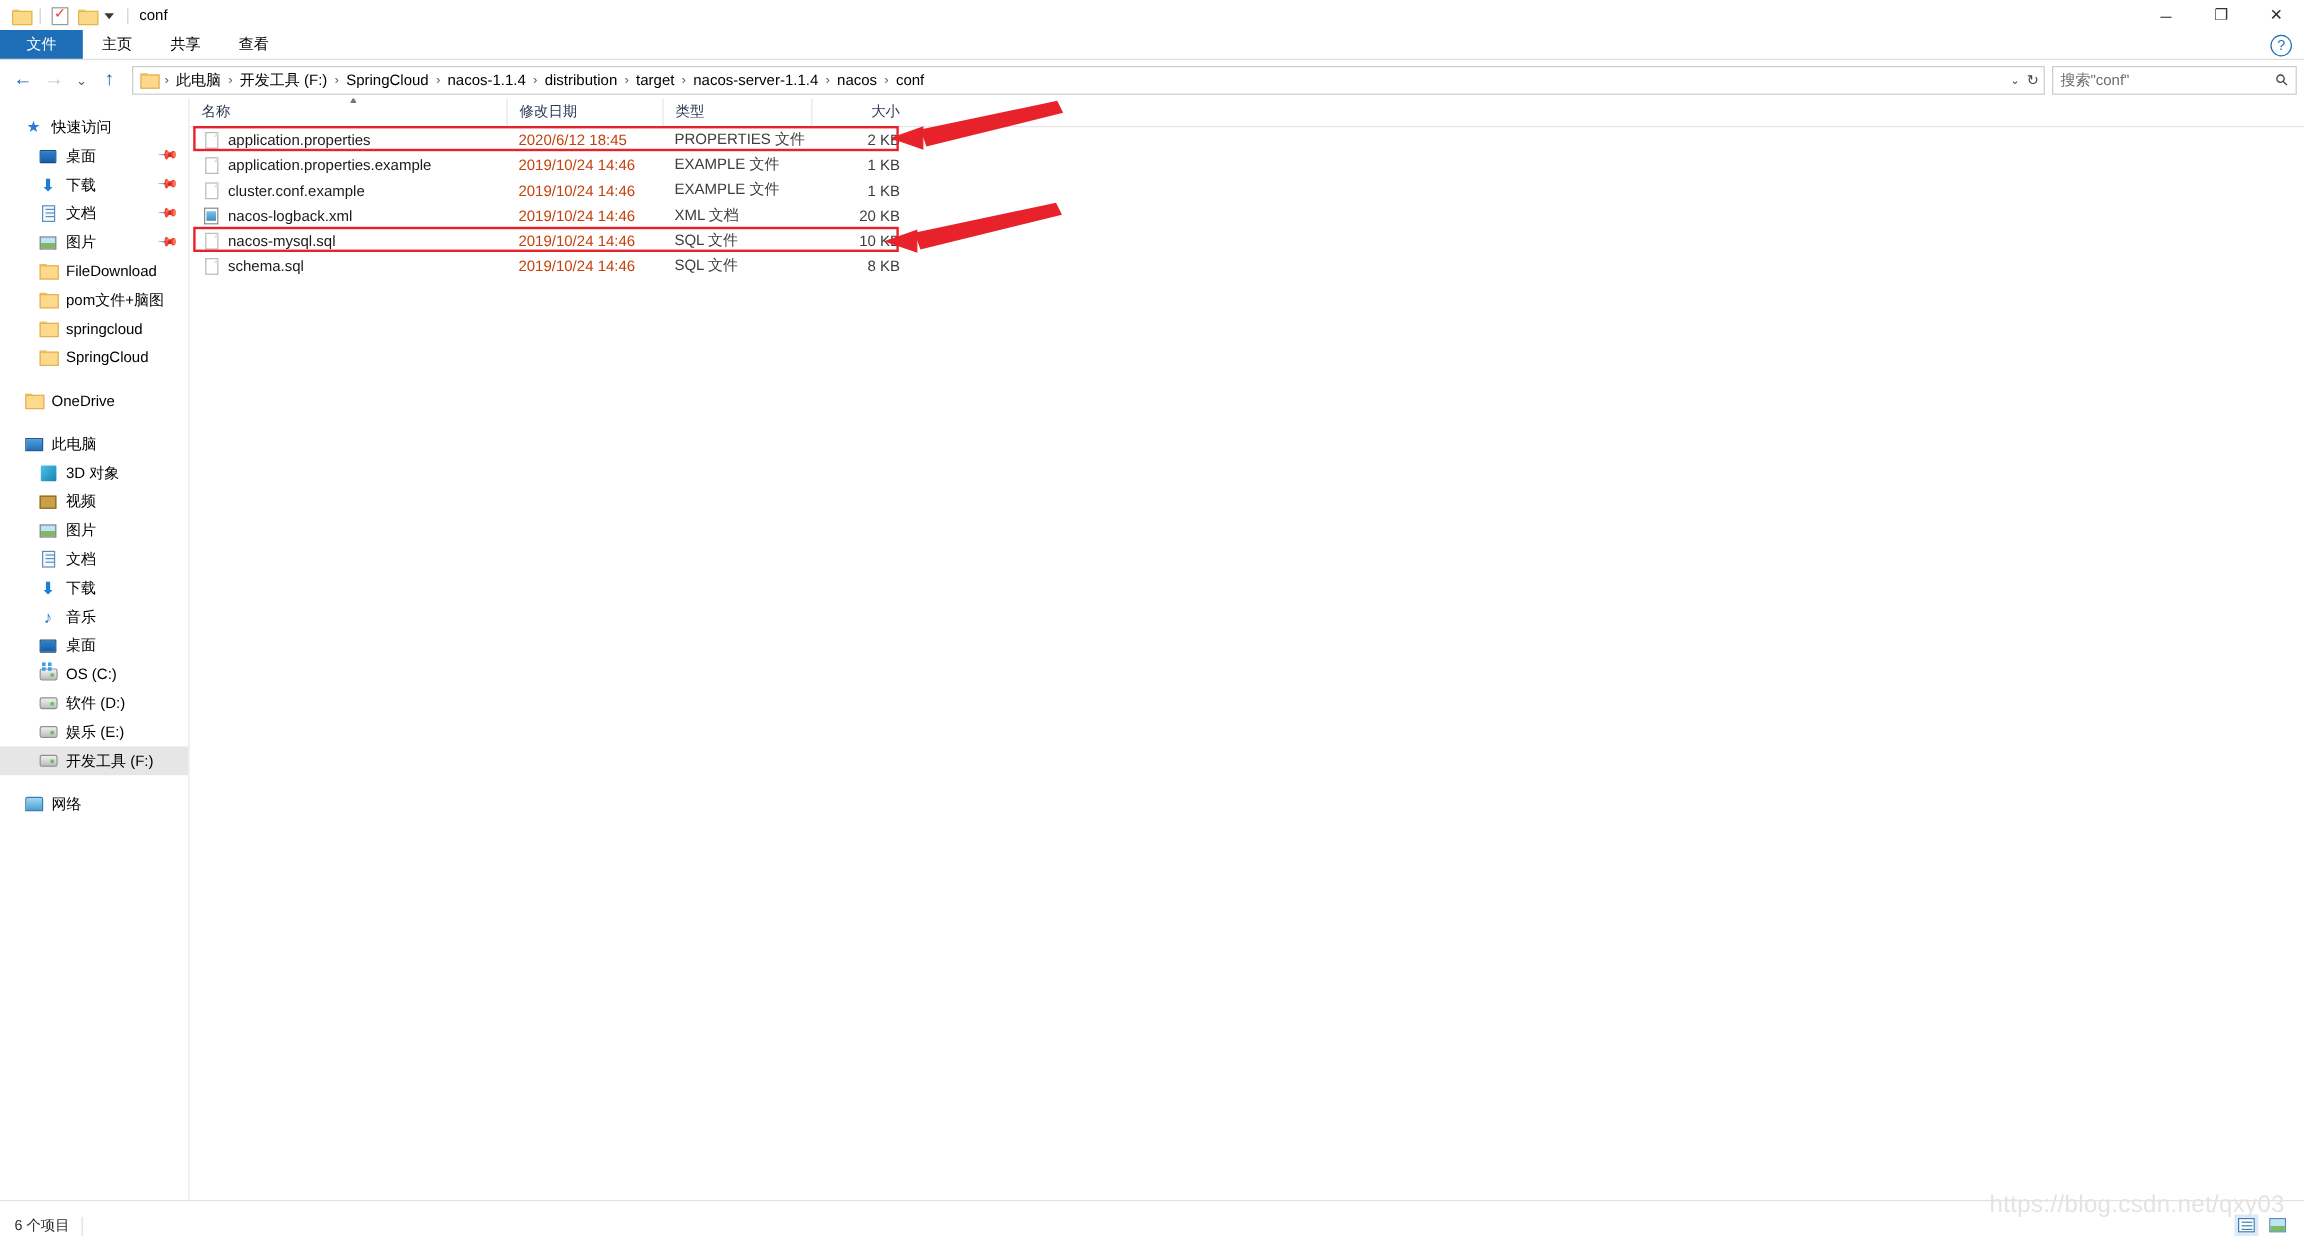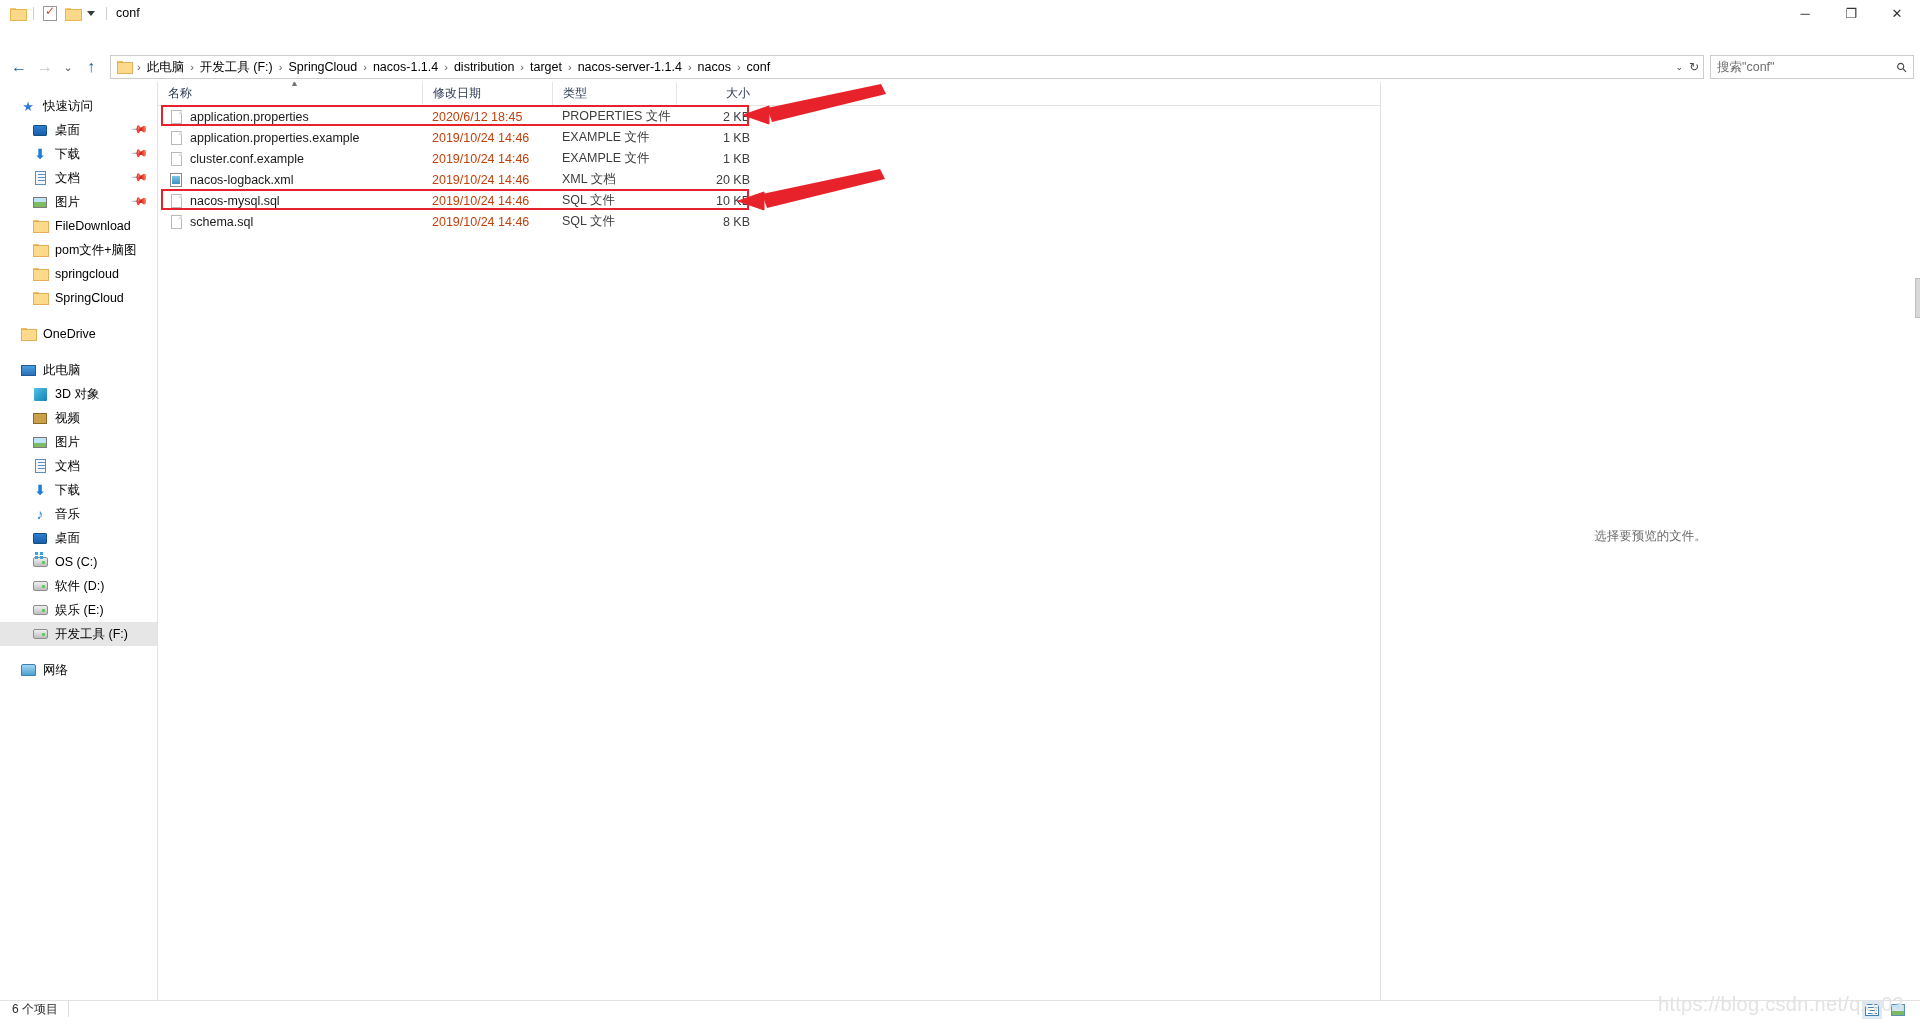--- a/index.html
+++ b/index.html
@@ -215,21 +215,21 @@
   }
   .preview-text { font-size:12.5px; color:#6b6b6b; margin-bottom:10px; }
   .pane-grip {
     position:absolute; right:-1px; top:196px; width:6px; height:40px;
     background:#d8d8d8; border:1px solid #c0c0c0;
   }
 
   
   .statusbar {
     position:absolute; bottom:0; left:0; width:1920px; height:30px;
-    border-top:1px solid #e2e2e2; display:flex; align-items:flex-start;
+    border-top:1px solid #e2e2e2; display:flex; align-items:flex-end;
     background:#fff; font-size:12px; color:#2b2b2b;
   }
   .status-count { padding-left:12px; }
   .status-div { width:1px; height:16px; background:#dcdcdc; margin:0 10px; }
   .view-btns { position:absolute; right:12px; display:flex; gap:6px; align-items:center; }
   .vbtn { width:20px; height:18px; display:flex; align-items:center; justify-content:center; }
   .vbtn.active { background:#dceaf7; }
   .ic-details {
     width:14px;height:12px;border:1px solid #3f7fb5;position:relative;background:#fff;
   }
@@ -268,20 +268,27 @@
       <div class="sep-bar"></div>
       <span class="title-text">conf</span>
     </div>
     <div class="win-controls">
       <div class="win-btn">─</div>
       <div class="win-btn">❐</div>
       <div class="win-btn close">✕</div>
     </div>
   </div>
 
+  <div class="ribbon">
+    <div class="tab file">文件</div>
+    <div class="tab">主页</div>
+    <div class="tab">共享</div>
+    <div class="tab">查看</div>
+    <div class="help-circle">?</div>
+  </div>
 
   <div class="addrbar">
     <div class="nav-btn">←</div>
     <div class="nav-btn disabled">→</div>
     <div class="nav-btn small">⌄</div>
     <div class="nav-btn">↑</div>
 
     <div class="crumbbox">
       <span class="crumb-folder">
           <span class="ic-folder"></span>
@@ -562,24 +569,20 @@
         </g>
       </svg>
       <svg class="arrow" style="left:580px; top:85px;" width="165" height="60" viewBox="0 0 165 60">
         <g fill="#e8222a" stroke="#e8222a">
           <polygon points="0,34 26,25 26,43"></polygon>
           <polygon points="24,27 142,2 147,12 29,41" stroke-width="0"></polygon>
         </g>
       </svg>
     </div>
 
-    <div class="previewpane">
-      <div class="pane-grip"></div>
-      <span class="preview-text">选择要预览的文件。</span>
-    </div>
   </div>
 
   <div class="statusbar">
     <span class="status-count">6 个项目</span>
     <span class="status-div"></span>
     <div class="view-btns">
       <div class="vbtn active">
           <span class="ic-details"></span>
         </div>
       <div class="vbtn">

